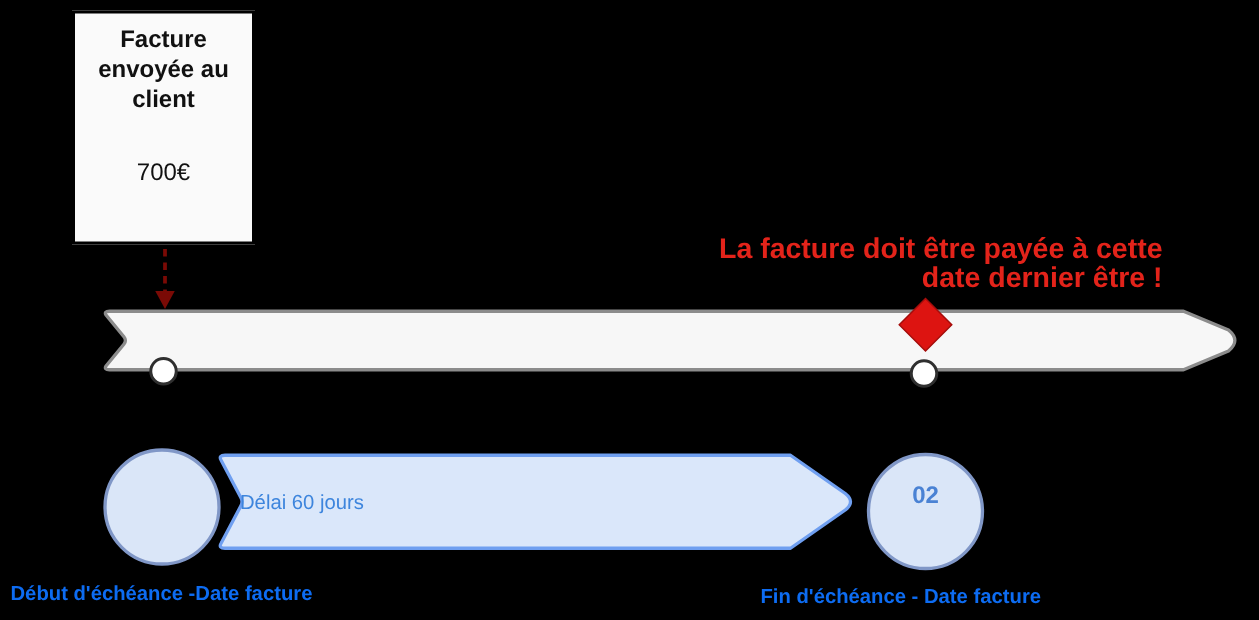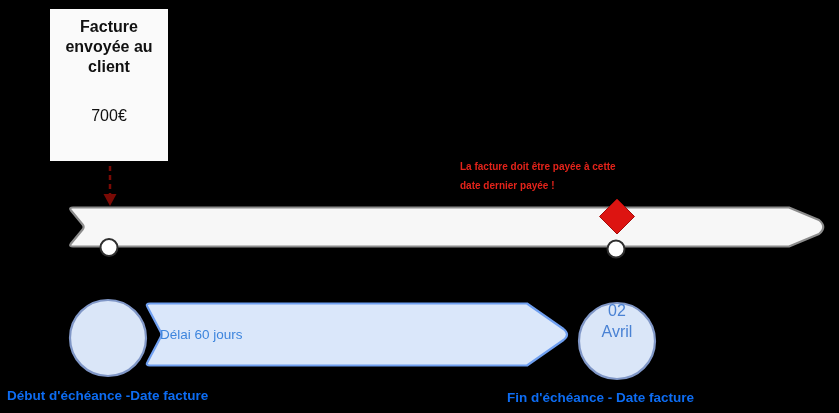--- a/index.html
+++ b/index.html
@@ -32,37 +32,37 @@
   .invoice-amount {
     margin-top: 30px;
     font-size: 16px;
     color: #111111;
   }
 
   
   .deadline-note {
     left: 460px; top: 157px;
     width: 315px;
-    text-align: left;
+    text-align: right;
     color: #e3231a;
-    font-size: 10px;
+    font-size: 19px;
     font-weight: bold;
     line-height: 19px;
   }
 
   
   .date-text {
     width: 100px;
     text-align: center;
     color: #4a82d4;
     font-size: 16px;
     line-height: 21px;
   }
   .date-start-text { left: 58px; top: 317px; }
-  .date-end-text   { left: 567px; top: 300px; }
+  .date-end-text   { left: 567px; top: 320px; font-weight: bold; }
 
   
   .duration-label {
     left: 160px; top: 327px;
     width: 360px;
     text-align: left;
     color: #3d85dd;
     font-size: 13.5px;
   }
 
@@ -120,27 +120,26 @@
     <circle cx="617" cy="341" r="38" fill="#dae6f8" stroke="#8097c7" stroke-width="2.2"></circle>
   </svg>
 
   <div class="abs invoice-box">
     <div class="invoice-title">Facture envoyée au client</div>
     <div class="invoice-amount">700€</div>
   </div>
 
   <div class="abs deadline-note">
     <div>La facture doit être payée à cette</div>
-    <div>date dernier payée !</div>
+    <div>date dernier être !</div>
   </div>
 
 
   <div class="abs date-text date-end-text">
     <div>02</div>
-    <div>Avril</div>
   </div>
 
   <div class="abs duration-label">Délai 60 jours</div>
 
   <div class="abs caption caption-end">Fin d'échéance - Date facture</div>
   <div class="abs caption caption-start">Début d'échéance -Date facture</div>
 
 </div>
 
 </body></html>

